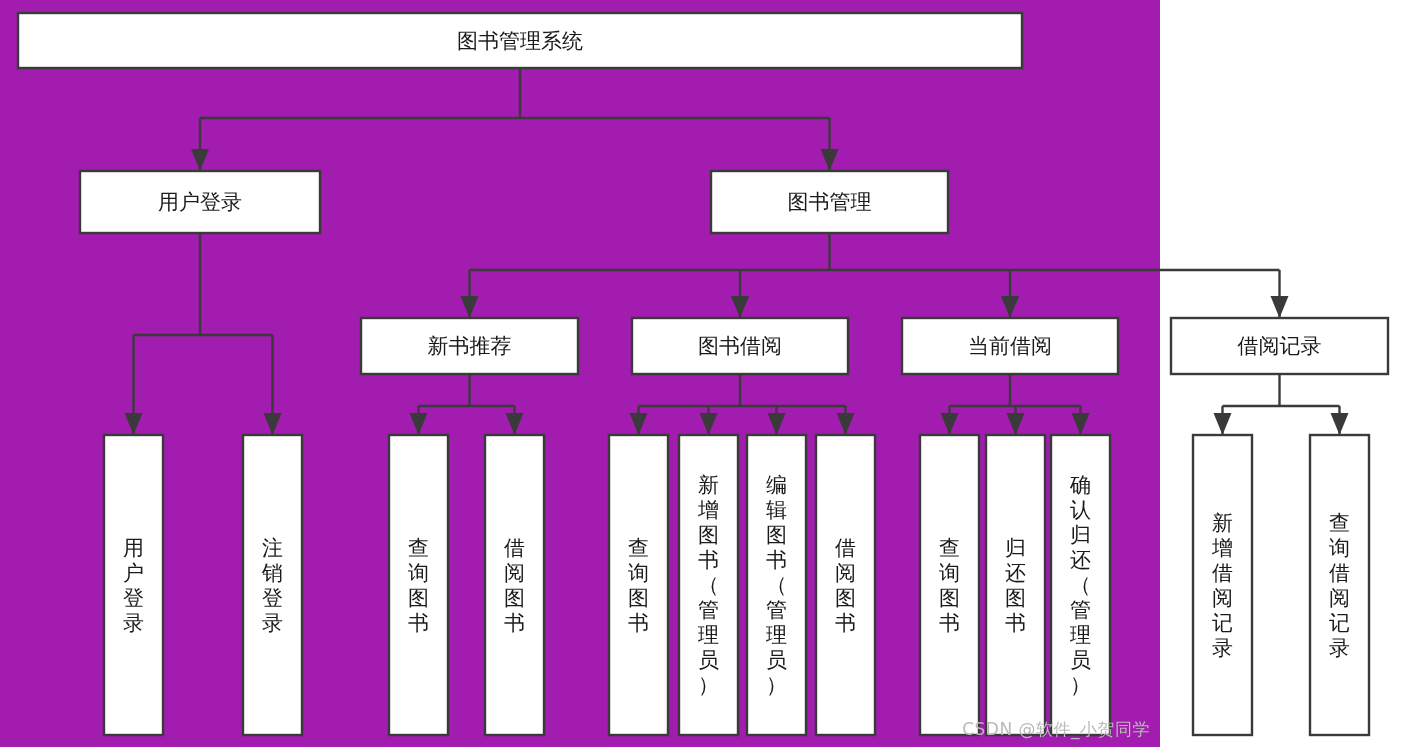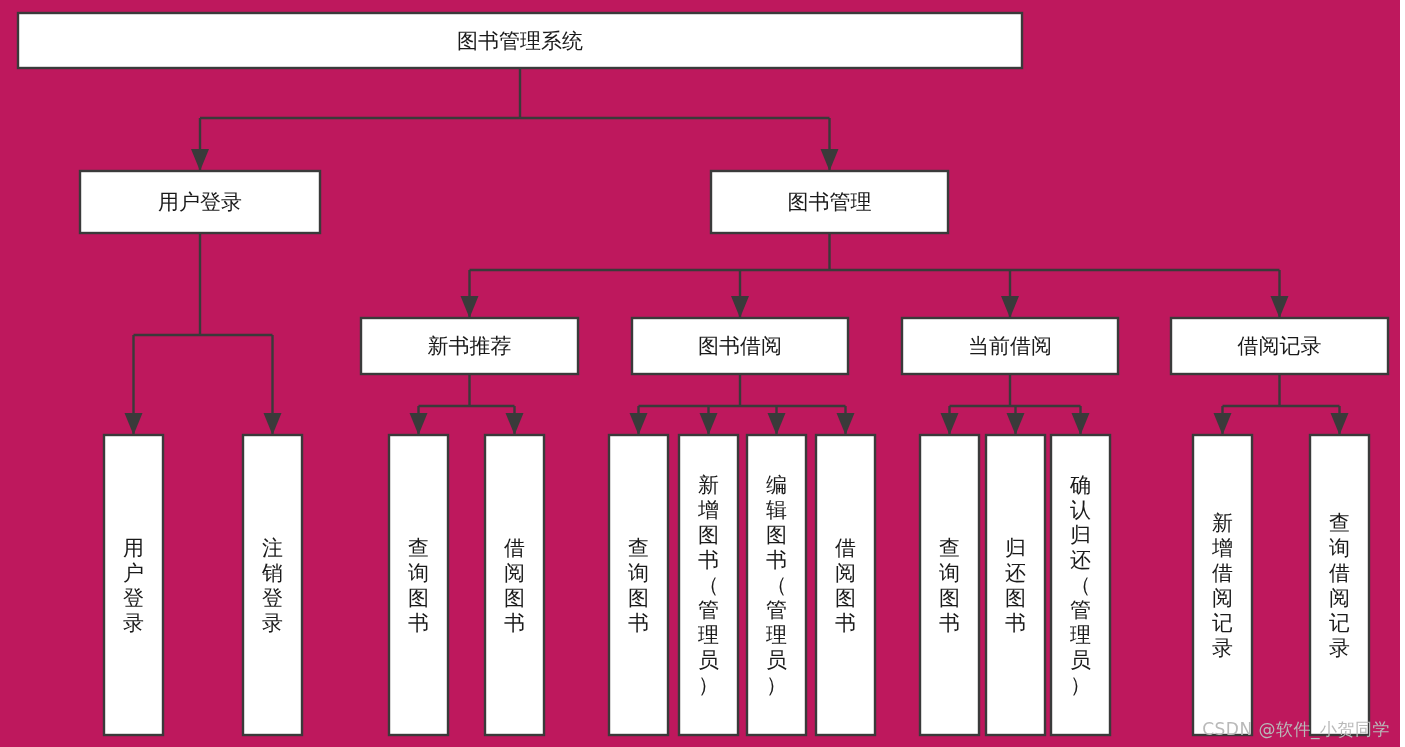--- a/index.html
+++ b/index.html
@@ -10,23 +10,23 @@
   }
   body {
     width: 1405px;
     height: 747px;
     font-family: "DejaVu Sans", "Liberation Sans", sans-serif;
     overflow: hidden;
     position: relative;
   }
   #diagram-root {
     position: relative;
-    width: 1400px;
+    width: 1160px;
     height: 747px;
-    background: #be185d;
+    background: #a21caf;
   }
   svg#structure-chart {
     display: block;
     width: 1405px;
     height: 747px;
   }
   .node-box {
     fill: #ffffff;
     stroke: #3a3a3a;
     stroke-width: 2.4;

